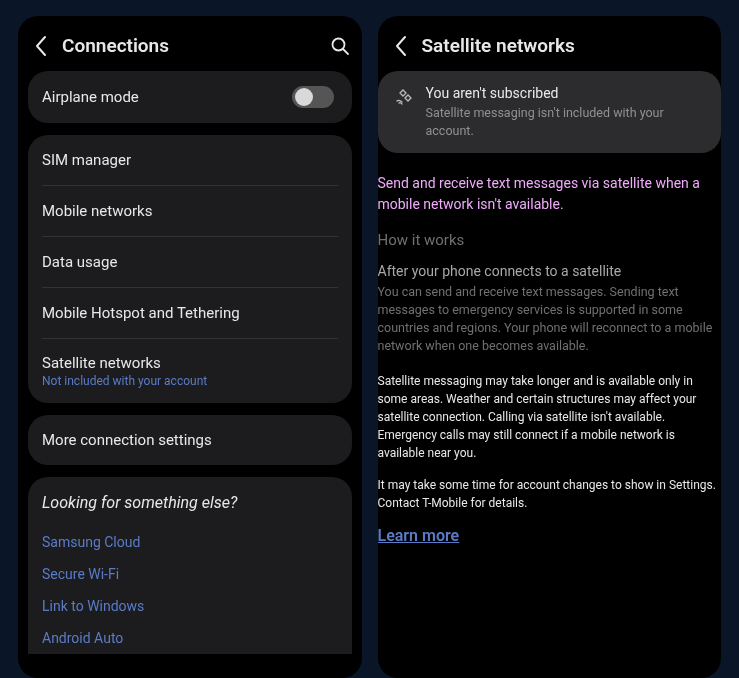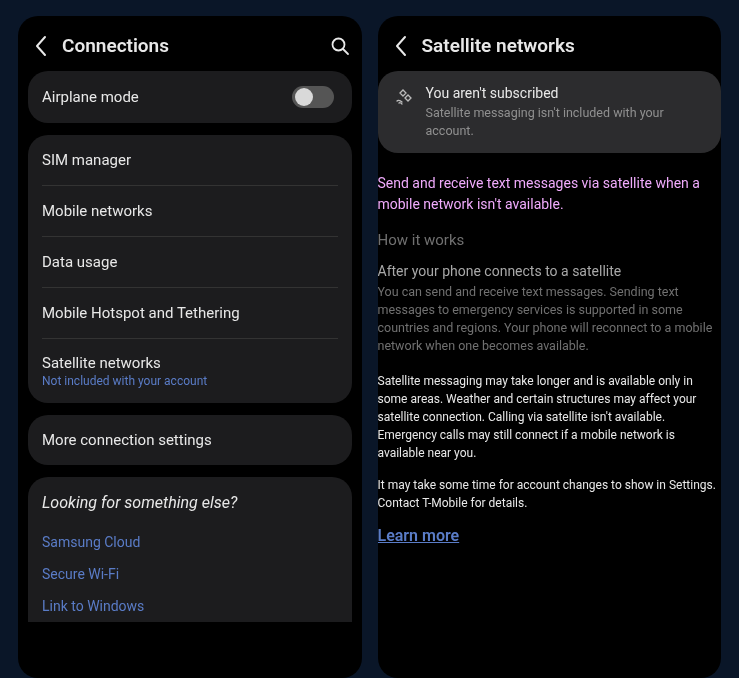--- a/index.html
+++ b/index.html
@@ -276,20 +276,21 @@
       <div class="row">
         <div class="row-label">More connection settings</div>
       </div>
     </div>
 
     <div class="footer-card">
       <div class="footer-title">Looking for something else?</div>
       <a class="footer-link">Samsung Cloud</a>
       <a class="footer-link">Secure Wi-Fi</a>
       <a class="footer-link">Link to Windows</a>
+      <a class="footer-link">Android Auto</a>
     </div>
 
   </div>
 </div>
 
 <div class="screen">
   <div class="header">
     <div class="back-btn">
       <svg width="14" height="22" viewBox="0 0 14 22" fill="none">
           <path d="M11 2L3 11L11 20" stroke="currentColor" stroke-width="2" stroke-linecap="round" stroke-linejoin="round"></path>

